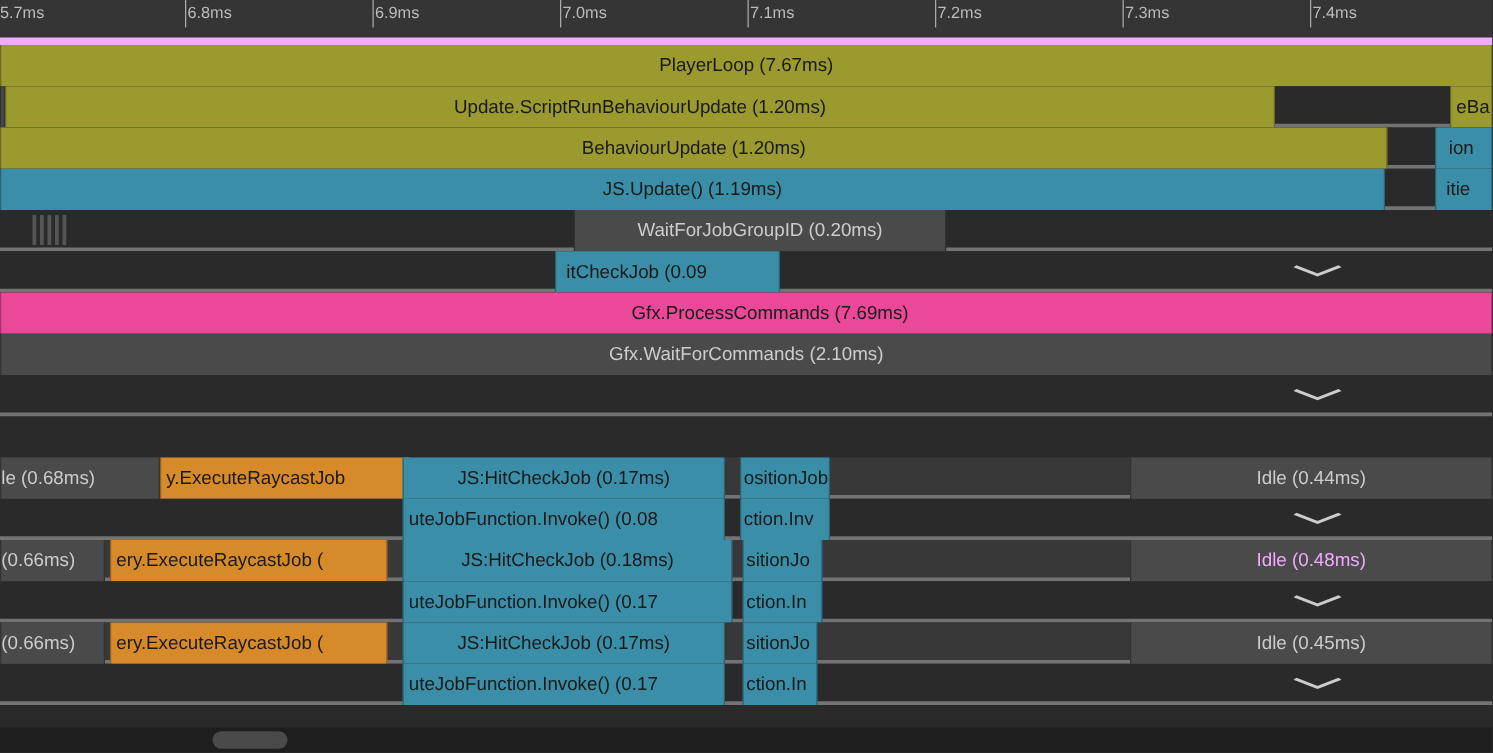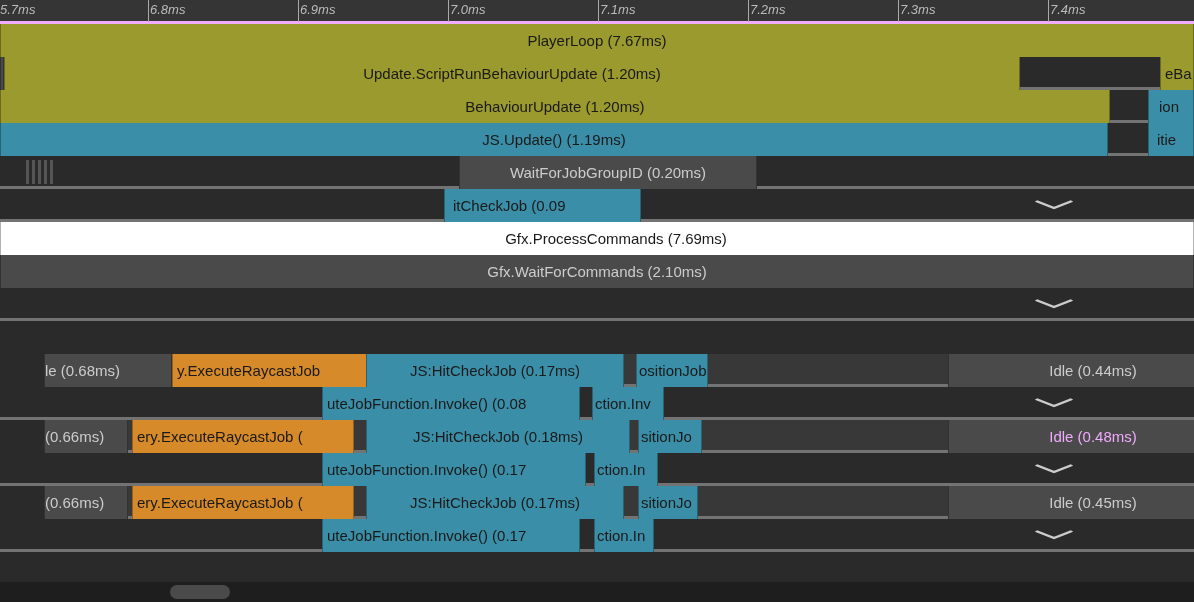--- a/index.html
+++ b/index.html
@@ -7,25 +7,24 @@
   background: #2a2a2a;
   font-family: Arial, Helvetica, sans-serif;
   font-size: 15px;
   color: #d0d0d0;
   width: 1194px;
   height: 602px;
   overflow: hidden;
   position: relative;
 }
 .ruler {
-  height: 24px;
+  height: 36px;
   background: #353535;
-  border-bottom: 3px solid #f0abfc;
+  border-bottom: 6px solid #f0abfc;
   position: relative;
-  font-style: italic;
 }
 .tick {
   position: absolute;
   top: 2px;
   color: #bbb;
   font-size: 13px;
 }
 .tick::before {
   content: "";
   position: absolute;
@@ -34,38 +33,38 @@
   width: 1px;
   height: 22px;
   background: #aaa;
 }
 .track {
   position: relative;
   height: 33px;
   background: #2a2a2a;
   border-bottom: 3px solid #737373;
 }
-.track.grey { background: #383838; margin-left: 44px; }
+.track.grey { background: #383838; }
 .bar {
   position: absolute;
   height: 33px;
   top: 0;
   display: flex;
   align-items: center;
   justify-content: center;
   white-space: nowrap;
   overflow: hidden;
   border-right: 1px solid rgba(0,0,0,0.3);
   border-left: 1px solid rgba(0,0,0,0.3);
   font-size: 15px;
   color: #1a1a1a;
 }
 .bar.olive { background: #9a9a2e; }
 .bar.teal { background: #3b8ea7; }
-.bar.green { background: #ffffff; padding-left: 38px; }
+.bar.green { background: #ec4899; padding-left: 38px; }
 .bar.dark { background: #4a4a4a; color: #bbb; }
 .bar.orange { background: #d68a2a; }
 .sliver {
   position: absolute;
   height: 33px;
   top: 0;
   width: 4px;
 }
 .gap { height: 33px; }
 .chevron {
@@ -157,21 +156,21 @@
       <div></div>
   </div>
   <div class="sliver grey" style="left:386px;width:6px;height:28px"></div>
   <div class="bar dark" style="left:459px;width:298px;color:#ccc">WaitForJobGroupID (0.20ms)</div>
   <div class="sliver olive" style="left:1128px;width:8px"></div>
   <div class="sliver teal" style="left:1160px;width:6px"></div>
   <div class="sliver pink" style="left:1172px;width:10px"></div>
 </div>
 
 <div class="track">
-  <div class="bar teal" style="left:444px;width:197px;justify-content:flex-start;padding-left:8px">itCheckJob (0.09</div>
+  <div class="bar teal" style="left:444px;width:180px;justify-content:flex-start;padding-left:8px">itCheckJob (0.09</div>
   <span class="chevron" style="top:5px">
     <svg width="20" height="10" viewBox="0 0 20 10">
         <path d="M1 1 L10 8 L19 1" stroke="#ccc" stroke-width="2" fill="none"></path>
       </svg>
   </span>
 </div>
 
 <div class="track">
   <div class="bar green" style="left:0;right:0">Gfx.ProcessCommands (7.69ms)</div>
 </div>

